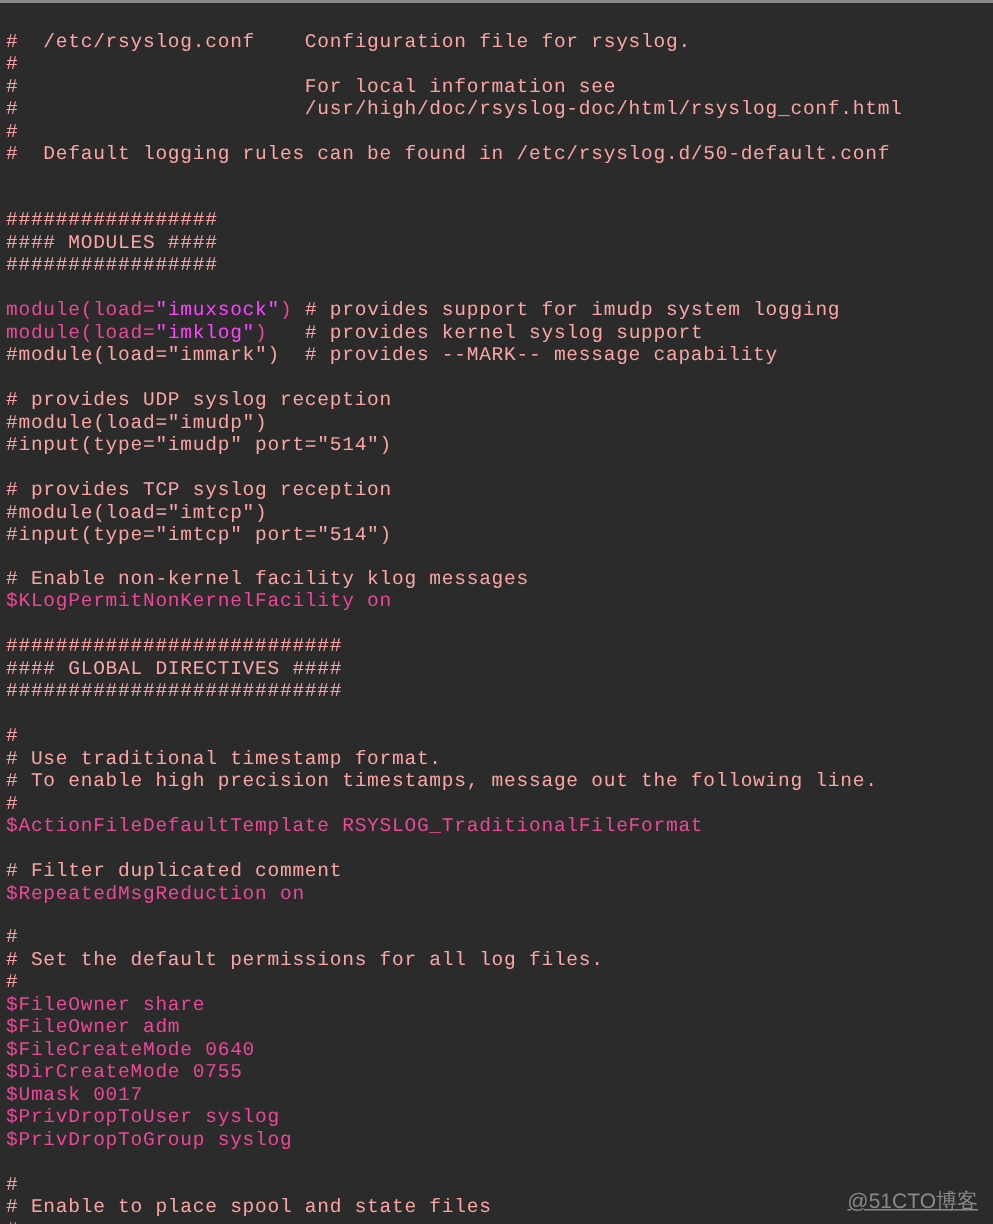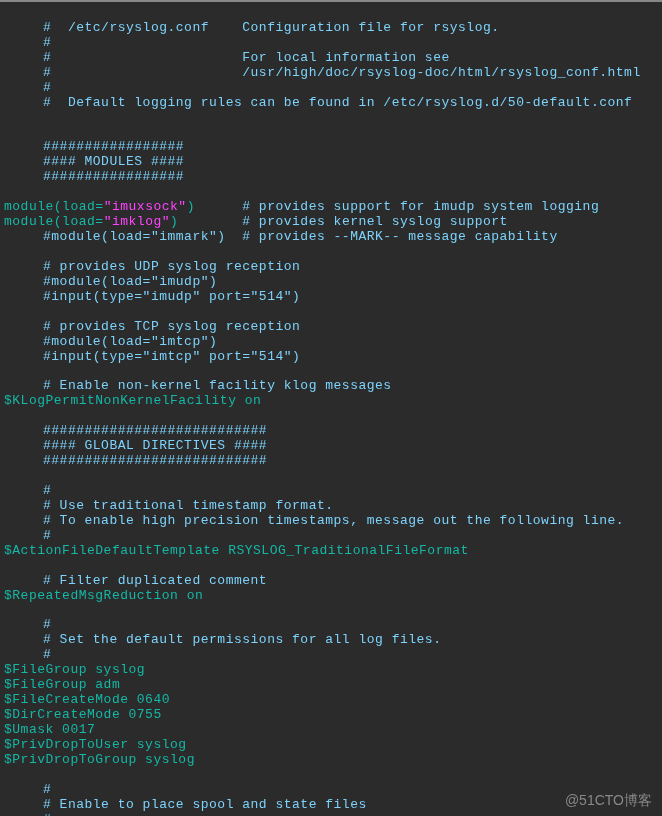--- a/index.html
+++ b/index.html
@@ -13,30 +13,31 @@
       width: 662px;
       height: 816px;
       overflow: hidden;
       position: relative;
       border-top: 2px solid #888;
     }
     .editor {
       white-space: pre;
       letter-spacing: 0.5px;
     }
-    .c-cyan { color: #7dd3fc; margin-left: 39px; }
-    .c-white { color: #14b8a6; }
+    .c-cyan { color: #fca5a5; }
+    .c-white { color: #ec4899; }
     .c-magenta { color: #ff44ff; }
     .watermark {
       position: absolute;
       bottom: 8px;
       right: 10px;
       color: #888;
       font-size: 14px;
       font-family: sans-serif;
+      text-decoration: underline;
     }
   </style>
 </head>
 <body>
 
 <div class="editor">
 <span class="c-cyan">#  /etc/rsyslog.conf    Configuration file for rsyslog.</span>
 <span class="c-cyan">#</span>
 <span class="c-cyan">#                       For local information see</span>
 <span class="c-cyan">#                       /usr/high/doc/rsyslog-doc/html/rsyslog_conf.html</span>
@@ -72,22 +73,22 @@
 <span class="c-cyan"># To enable high precision timestamps, message out the following line.</span>
 <span class="c-cyan">#</span>
 <span class="c-white">$ActionFileDefaultTemplate RSYSLOG_TraditionalFileFormat</span>
 
 <span class="c-cyan"># Filter duplicated comment</span>
 <span class="c-white">$RepeatedMsgReduction on</span>
 
 <span class="c-cyan">#</span>
 <span class="c-cyan"># Set the default permissions for all log files.</span>
 <span class="c-cyan">#</span>
-<span class="c-white">$FileGroup syslog</span>
-<span class="c-white">$FileGroup adm</span>
+<span class="c-white">$FileOwner share</span>
+<span class="c-white">$FileOwner adm</span>
 <span class="c-white">$FileCreateMode 0640</span>
 <span class="c-white">$DirCreateMode 0755</span>
 <span class="c-white">$Umask 0017</span>
 <span class="c-white">$PrivDropToUser syslog</span>
 <span class="c-white">$PrivDropToGroup syslog</span>
 
 <span class="c-cyan">#</span>
 <span class="c-cyan"># Enable to place spool and state files</span>
 <span class="c-cyan">#</span>
 

